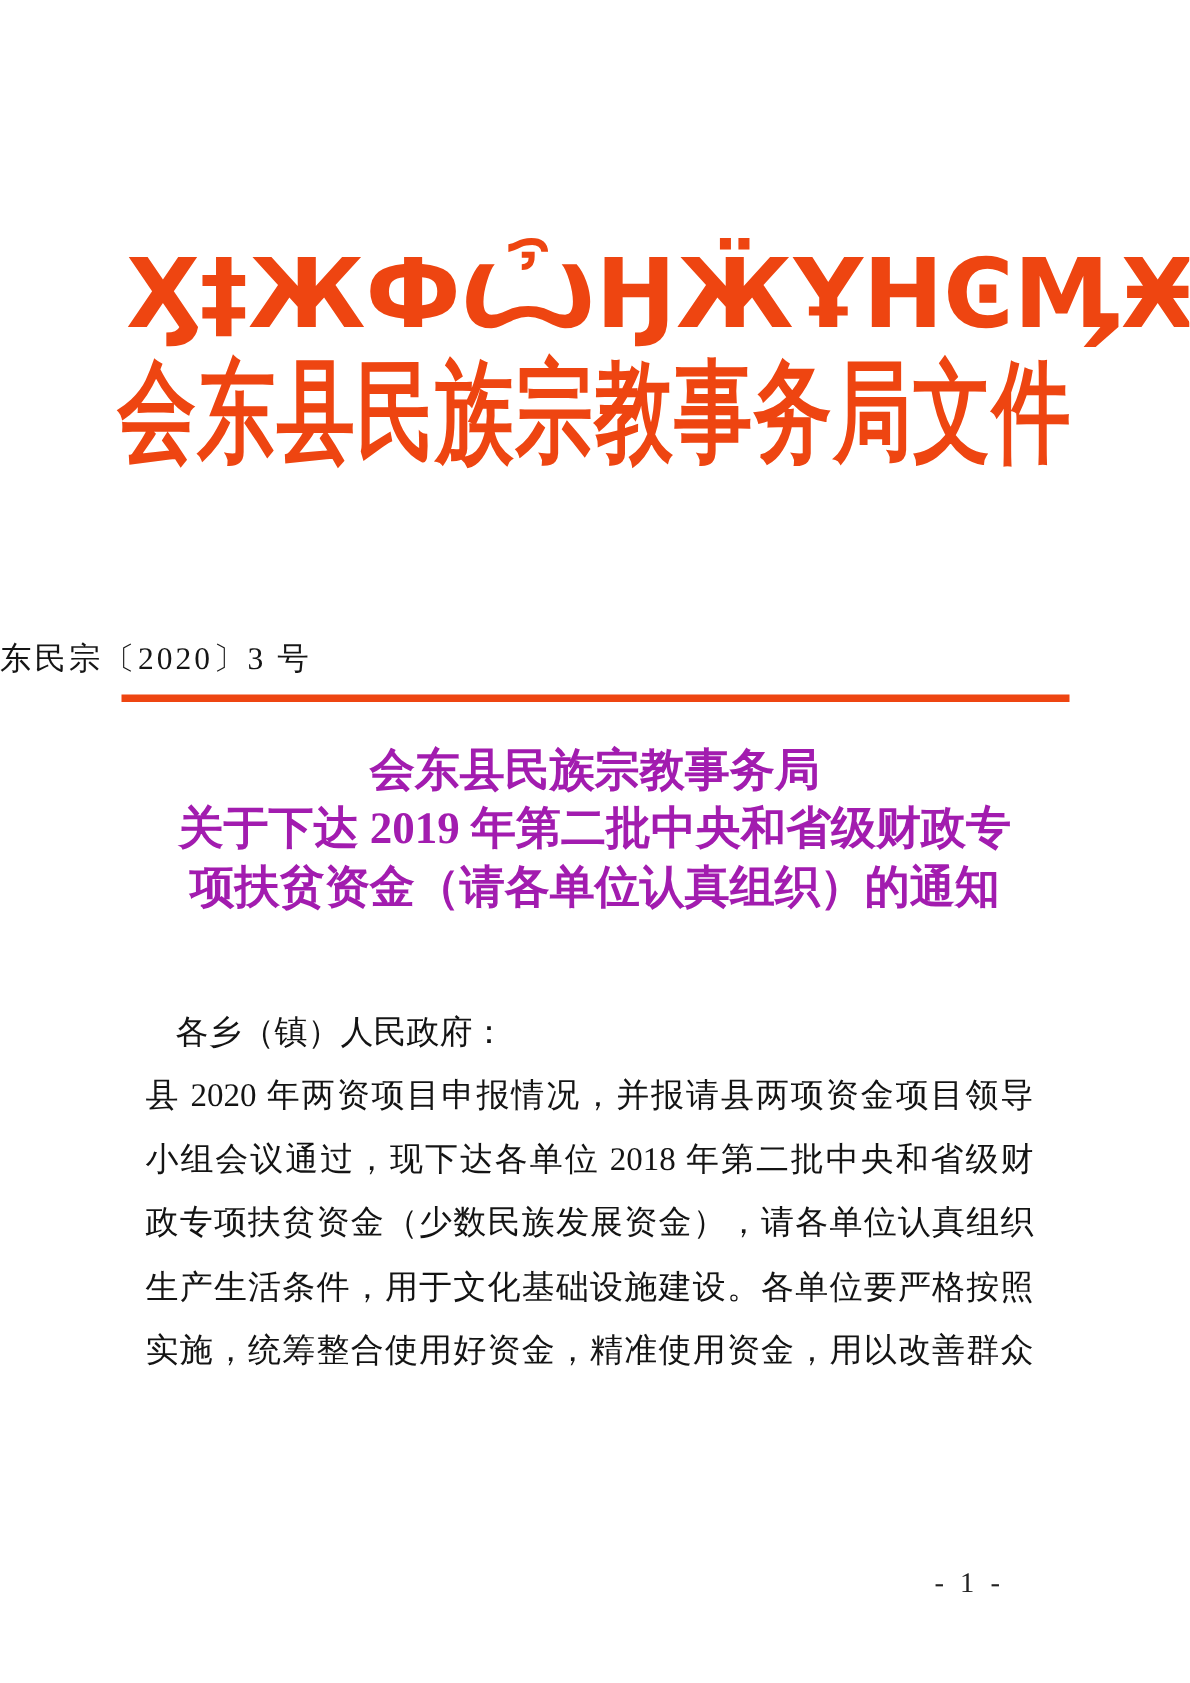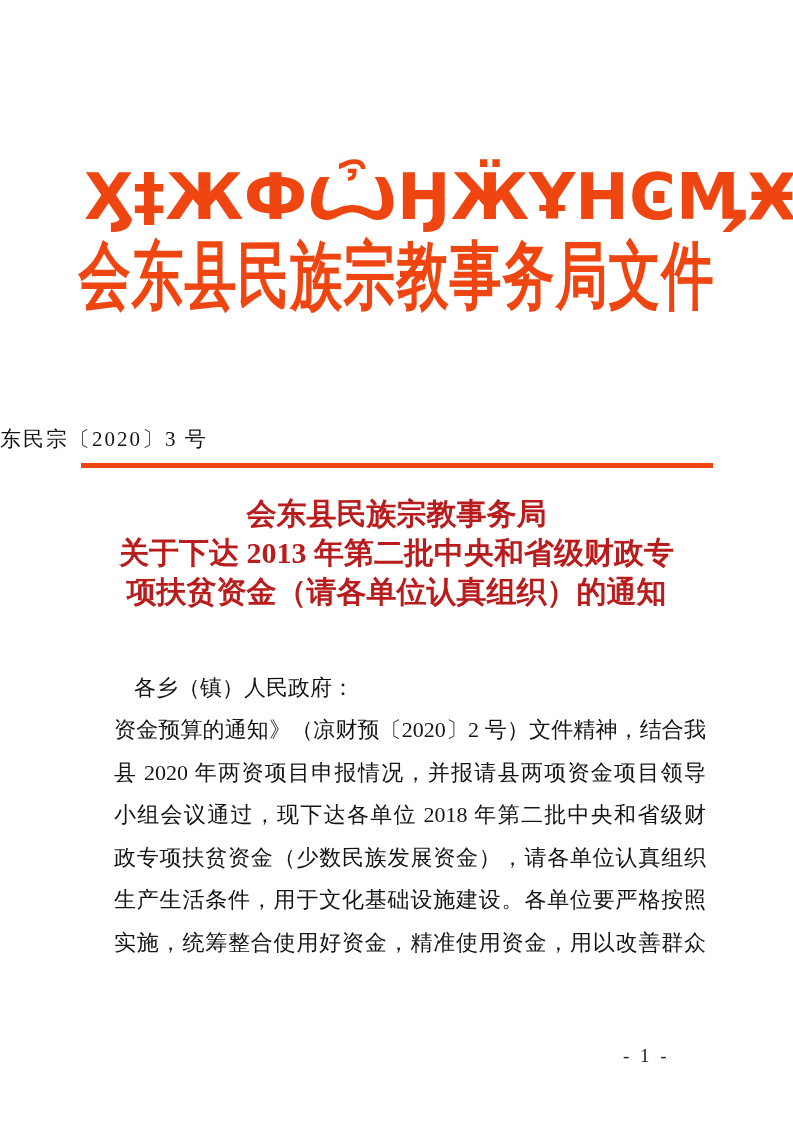--- a/index.html
+++ b/index.html
@@ -71,31 +71,30 @@
   
   .title-block {
     position: absolute;
     top: 494px;
     left: 0;
     width: 100%;
     text-align: center;
     font-weight: bold;
     font-size: 30px;
     line-height: 39px;
-    color: #b91c1c;
+    color: #a21caf;
   }
   
   .body-block {
     position: absolute;
     top: 666px;
     left: 97px;
     width: 592px;
     font-size: 22px;
     color: #141414;
-    margin-left: 17px;
   }
   .salutation {
     line-height: 43px;
     padding-left: 20px;
   }
   .bline {
     line-height: 42.5px;
     text-align: justify;
     text-align-last: justify;
     white-space: nowrap;
@@ -134,27 +133,26 @@
   </div>
 
   <div class="org-name">会东县民族宗教事务局文件</div>
 
   <div class="doc-number">东民宗〔2020〕3 号</div>
 
   <div class="red-rule"></div>
 
   <div class="title-block">
     <div>会东县民族宗教事务局</div>
-    <div>关于下达 2013 年第二批中央和省级财政专</div>
+    <div>关于下达 2019 年第二批中央和省级财政专</div>
     <div>项扶贫资金（请各单位认真组织）的通知</div>
   </div>
 
   <div class="body-block">
     <div class="salutation">各乡（镇）人民政府：</div>
-    <div class="bline">资金预算的通知》（凉财预〔2020〕2 号）文件精神，结合我</div>
     <div class="bline">县 2020 年两资项目申报情况，并报请县两项资金项目领导</div>
     <div class="bline">小组会议通过，现下达各单位 2018 年第二批中央和省级财</div>
     <div class="bline">政专项扶贫资金（少数民族发展资金），请各单位认真组织</div>
     <div class="bline">生产生活条件，用于文化基础设施建设。各单位要严格按照</div>
     <div class="bline">实施，统筹整合使用好资金，精准使用资金，用以改善群众</div>
   </div>
 
   <div class="page-number">- 1 -</div>
 
 </div>

